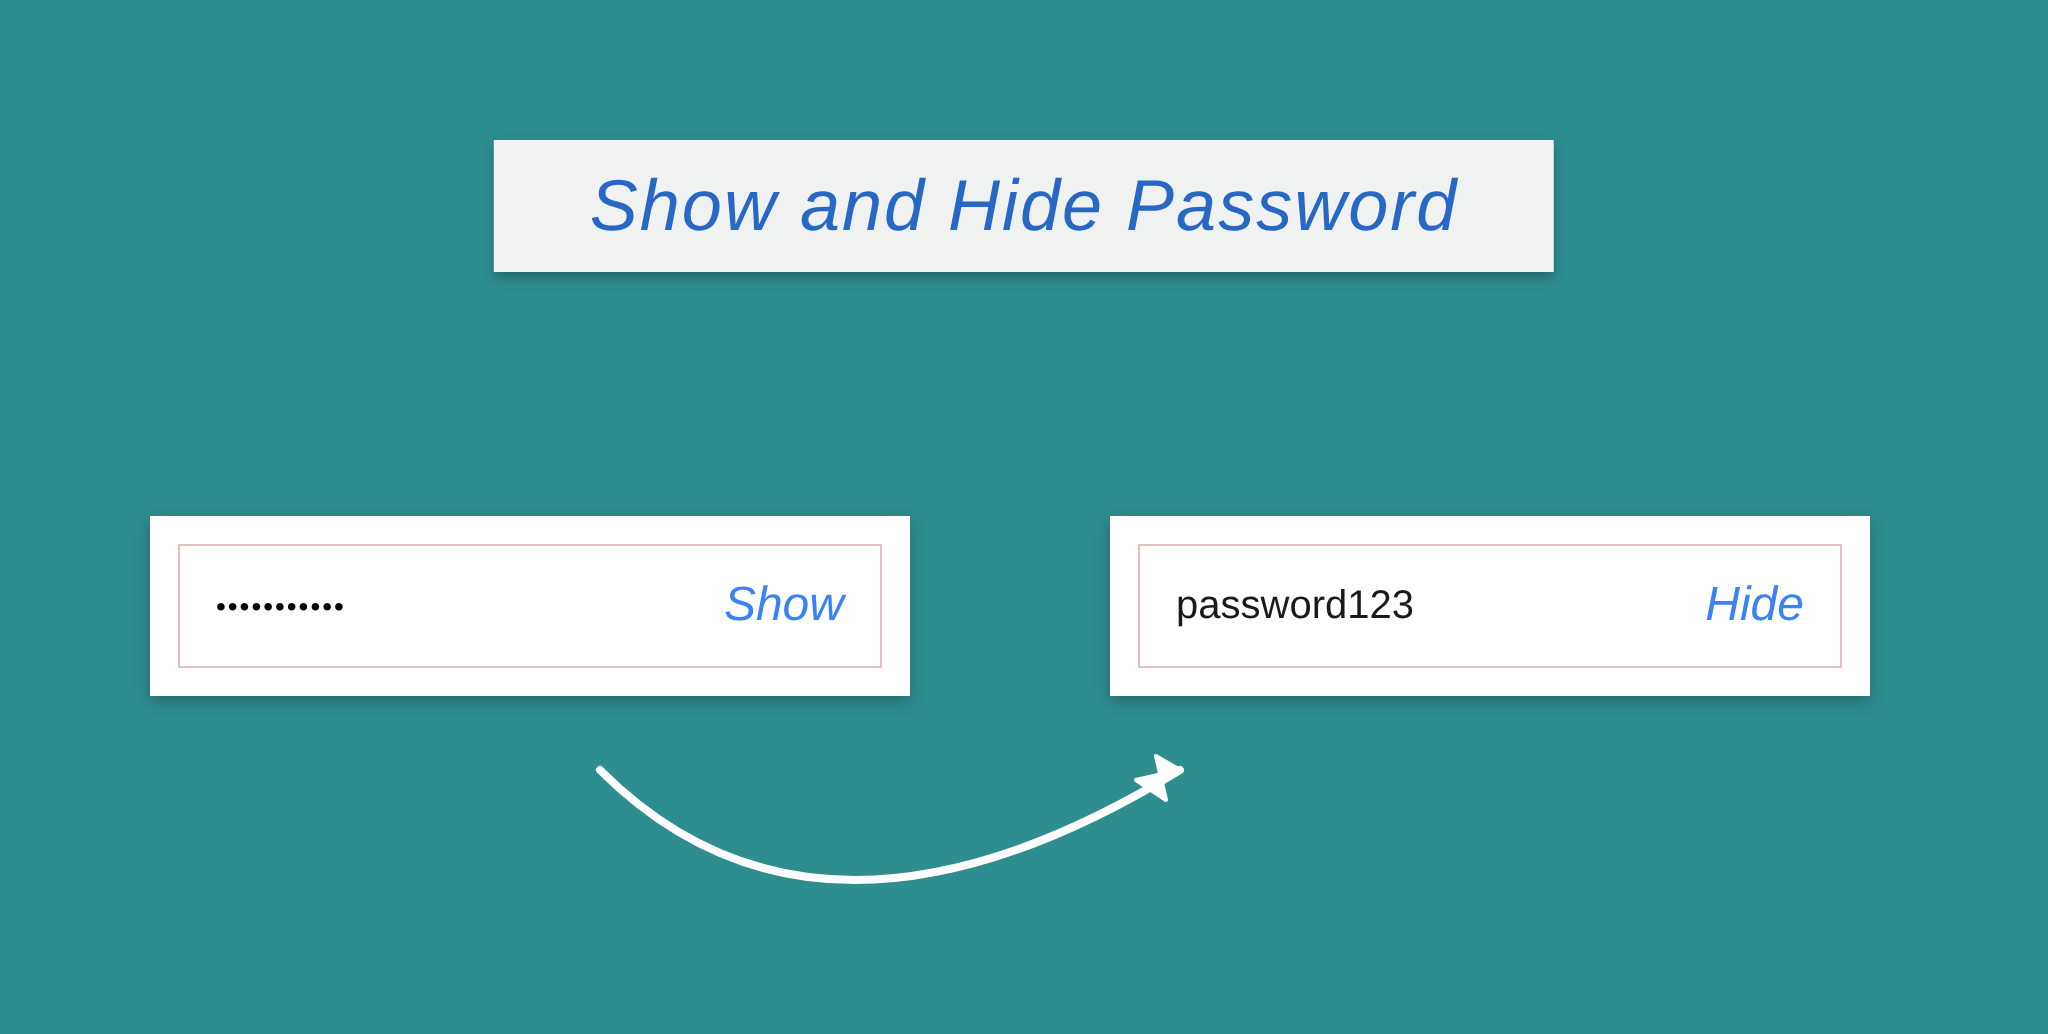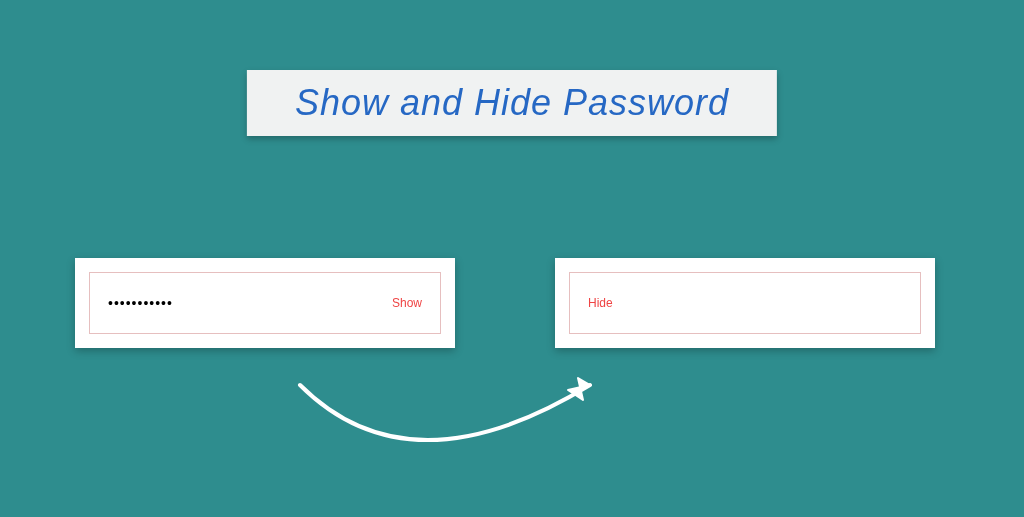--- a/index.html
+++ b/index.html
@@ -56,25 +56,26 @@
       background: transparent;
       flex: 1;
       letter-spacing: 0;
     }
     .pw-display.masked {
       letter-spacing: 1px;
       font-size: 14px;
       color: #000;
     }
     .toggle-link {
-      color: #ef4444;
-      font-size: 12px;
+      color: #3b82f6;
+      font-size: 24px;
       font-family: Arial, Helvetica, sans-serif;
       cursor: pointer;
       user-select: none;
+      font-style: italic;
     }
     .arrow-wrap {
       position: absolute;
       top: 350px;
       left: 290px;
       width: 340px;
       height: 140px;
       pointer-events: none;
     }
   </style>
@@ -87,20 +88,21 @@
 
 <div class="card left">
   <div class="field">
     <span class="pw-display masked">•••••••••••</span>
     <span class="toggle-link">Show</span>
   </div>
 </div>
 
 <div class="card right">
   <div class="field">
+    <span class="pw-display">password123</span>
     <span class="toggle-link">Hide</span>
   </div>
 </div>
 
 <div class="arrow-wrap">
   <svg width="340" height="140" viewBox="0 0 340 140">
     <path d="M 10 35 Q 120 145 300 35" stroke="#ffffff" stroke-width="4" fill="none" stroke-linecap="round"></path>
     <path d="M 300 35 L 278 40 L 293 50 L 288 28 Z" fill="#ffffff" stroke="#ffffff" stroke-width="2" stroke-linejoin="round"></path>
   </svg>
 </div>

